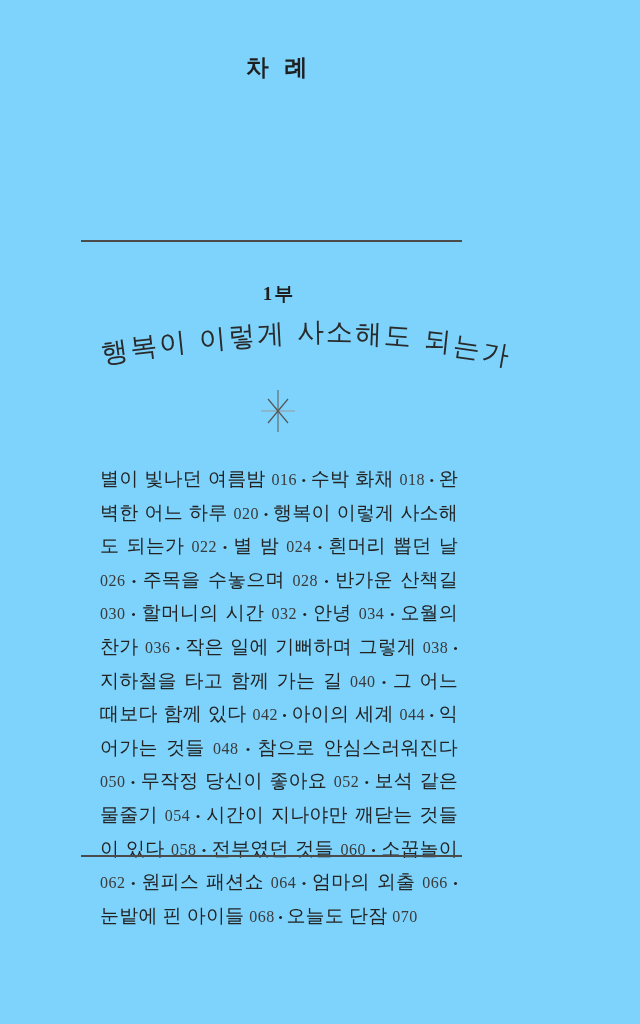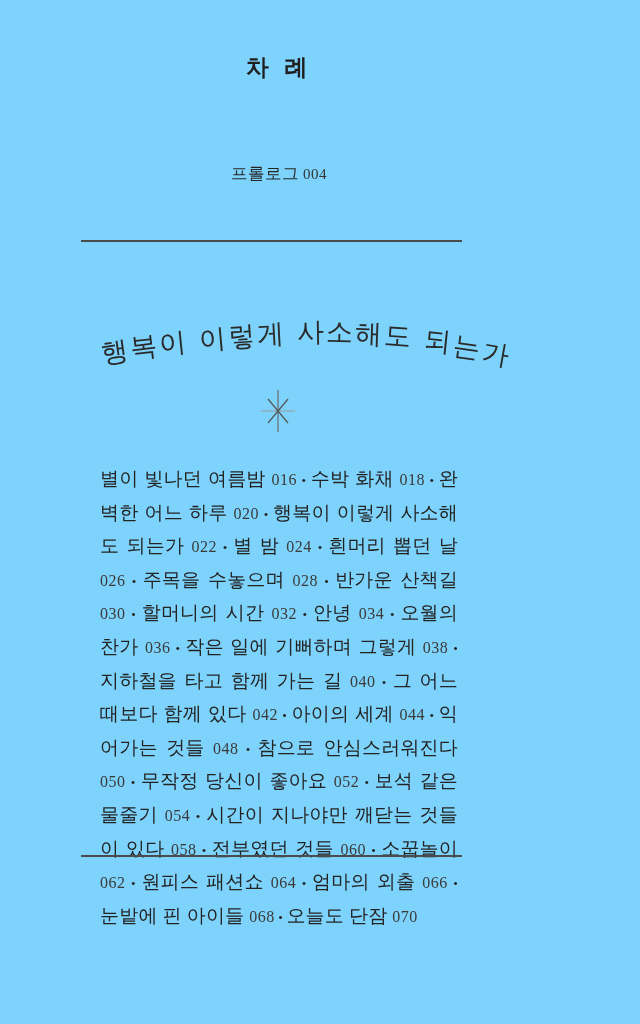--- a/index.html
+++ b/index.html
@@ -51,26 +51,24 @@
   .chapters .pg{font-size:16px;color:#3a3a3a;letter-spacing:0.5px;}
   .chapters .sep{font-size:13px;color:#222222;}
 </style>
 </head>
 <body>
 
 <div class="page">
 
   <h1 class="page-title">차 례</h1>
 
-  <div class="prologue">
-    <span>프롤로그</span><span class="pg-num">004</span>
-  </div>
 
   <div class="rule rule-top"></div>
 
+  <div class="part-label">1부</div>
 
   <div class="part-title"><span class="c" style="transform: translateY(20px) rotate(-8deg);">행</span><span class="c" style="transform: translateY(15px) rotate(-7deg);">복</span><span class="c" style="transform: translateY(11px) rotate(-6deg);">이</span><span class="sp"></span><span class="c" style="transform: translateY(7px) rotate(-5deg);">이</span><span class="c" style="transform: translateY(4px) rotate(-4deg);">렇</span><span class="c" style="transform: translateY(2px) rotate(-3deg);">게</span><span class="sp"></span><span class="c" style="transform: translateY(0px) rotate(-1deg);">사</span><span class="c" style="transform: translateY(0px) rotate(1deg);">소</span><span class="c" style="transform: translateY(2px) rotate(2deg);">해</span><span class="c" style="transform: translateY(4px) rotate(4deg);">도</span><span class="sp"></span><span class="c" style="transform: translateY(9px) rotate(6deg);">되</span><span class="c" style="transform: translateY(15px) rotate(8deg);">는</span><span class="c" style="transform: translateY(22px) rotate(10deg);">가</span></div>
 
   <svg class="sparkle" width="38" height="50" viewBox="0 0 38 50">
     <line x1="2" y1="25" x2="36" y2="25" stroke="#9a9a9a" stroke-width="1.1"></line>
     <line x1="19" y1="4" x2="19" y2="46" stroke="#616161" stroke-width="1.1"></line>
     <line x1="9" y1="13" x2="29" y2="37" stroke="#555555" stroke-width="1.2"></line>
     <line x1="29" y1="13" x2="9" y2="37" stroke="#555555" stroke-width="1.2"></line>
   </svg>
 

